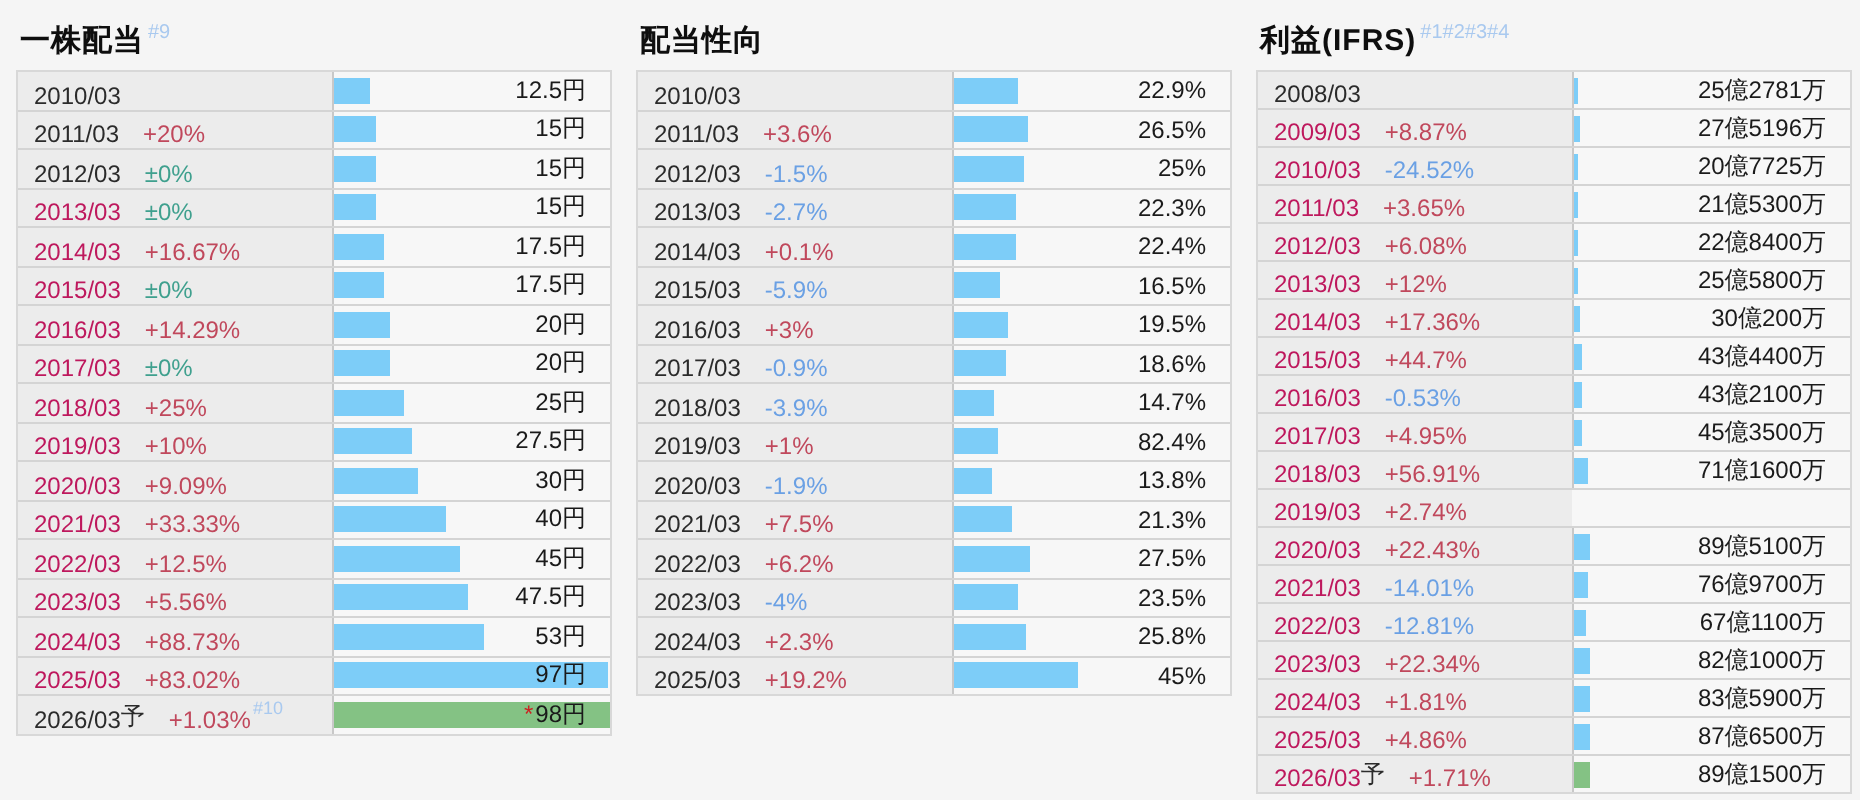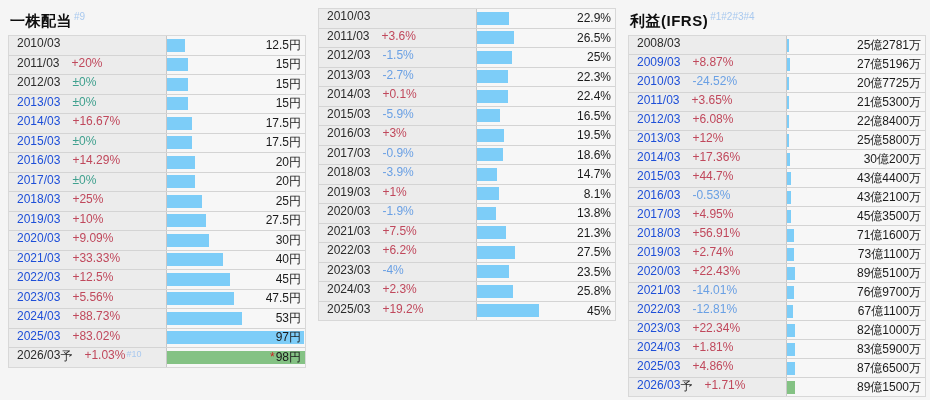--- a/index.html
+++ b/index.html
@@ -16,38 +16,38 @@
   }
   .panel h2 sup.tref{
     color:#a9c9ef;font-size:10px;font-weight:normal;margin-left:2px;letter-spacing:0;
   }
   .table{border:1px solid #d8d8d8;background:#f7f7f7;}
   .row{display:flex;height:18.5px;}
   #p2 .row{height:18px;}
   .row + .row{border-top:1px solid #d4d4d4;}
   .cell-label{
     width:157px;box-sizing:border-box;background:#ececec;
-    display:flex;align-items:flex-start;padding-left:8px;
+    display:flex;align-items:flex-end;padding-left:8px;
     font-size:12px;white-space:nowrap;overflow:hidden;
   }
   .cell-bar{
     flex:1;position:relative;background:#f7f7f7;border-left:1px solid #c8c8c8;
   }
   .bar{
     position:absolute;left:0;top:50%;margin-top:-6.5px;height:13px;
     background:#7dcdf8;z-index:1;
   }
   .bar.forecast{background:#84c284;}
   .value{
-    position:absolute;right:4px;top:0;height:100%;z-index:2;
+    position:absolute;right:12px;top:0;height:100%;z-index:2;
     display:flex;align-items:center;font-size:12px;color:#1a1a1a;
   }
   .star{color:#cc2222;margin-right:1px;}
   .year{color:#2b2b2b;text-decoration:none;}
-  .year.link{color:#1d4ed8;cursor:pointer;}
+  .year.link{color:#be185d;cursor:pointer;}
   .suffix{color:#2b2b2b;}
   .change{margin-left:12px;}
   .change.up{color:#c0485c;}
   .change.down{color:#6aa0e4;}
   .change.zero{color:#3fa08e;}
   sup.ref{
     color:#a9c9ef;font-size:9px;margin-left:1px;align-self:flex-start;
     line-height:13px;cursor:pointer;
   }
 </style>
@@ -262,20 +262,21 @@
             <div class="value">
               <span class="star">*</span>
               <span>98円</span>
             </div>
           </div>
         </div>
       </div>
   </section>
 
   <section class="panel" id="p1">
+    <h2><span>配当性向</span><sup class="tref"></sup></h2>
     <div class="table">
         <div class="row">
           <div class="cell-label">
             <span class="year">2010/03</span>
           </div>
           <div class="cell-bar">
             <div class="bar" style="width: 22.9%;"></div>
             <div class="value">
               <span>22.9%</span>
             </div>
@@ -378,21 +379,21 @@
           </div>
         </div>
         <div class="row">
           <div class="cell-label">
             <span class="year">2019/03</span>
             <span class="change up">+1%</span>
           </div>
           <div class="cell-bar">
             <div class="bar" style="width: 15.7%;"></div>
             <div class="value">
-              <span>8.1%</span>
+              <span>82.4%</span>
             </div>
           </div>
         </div>
         <div class="row">
           <div class="cell-label">
             <span class="year">2020/03</span>
             <span class="change down">-1.9%</span>
           </div>
           <div class="cell-bar">
             <div class="bar" style="width: 13.8%;"></div>
@@ -596,26 +597,20 @@
             <div class="value">
               <span>71億1600万</span>
             </div>
           </div>
         </div>
         <div class="row">
           <div class="cell-label">
             <a class="year link">2019/03</a>
             <span class="change up">+2.74%</span>
           </div>
-          <div class="cell-bar">
-            <div class="bar" style="width: 4.874%;"></div>
-            <div class="value">
-              <span>73億1100万</span>
-            </div>
-          </div>
         </div>
         <div class="row">
           <div class="cell-label">
             <a class="year link">2020/03</a>
             <span class="change up">+22.43%</span>
           </div>
           <div class="cell-bar">
             <div class="bar" style="width: 5.967%;"></div>
             <div class="value">
               <span>89億5100万</span>

